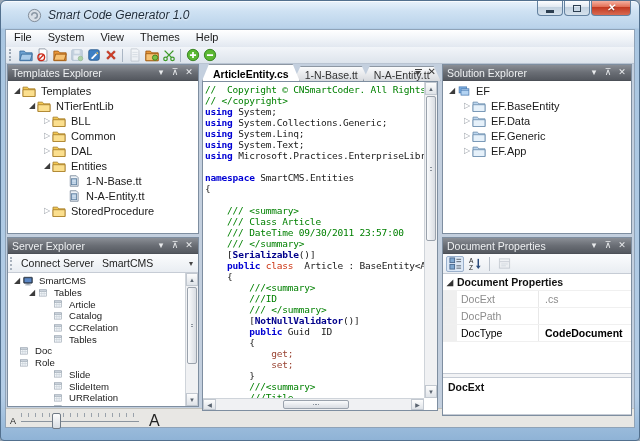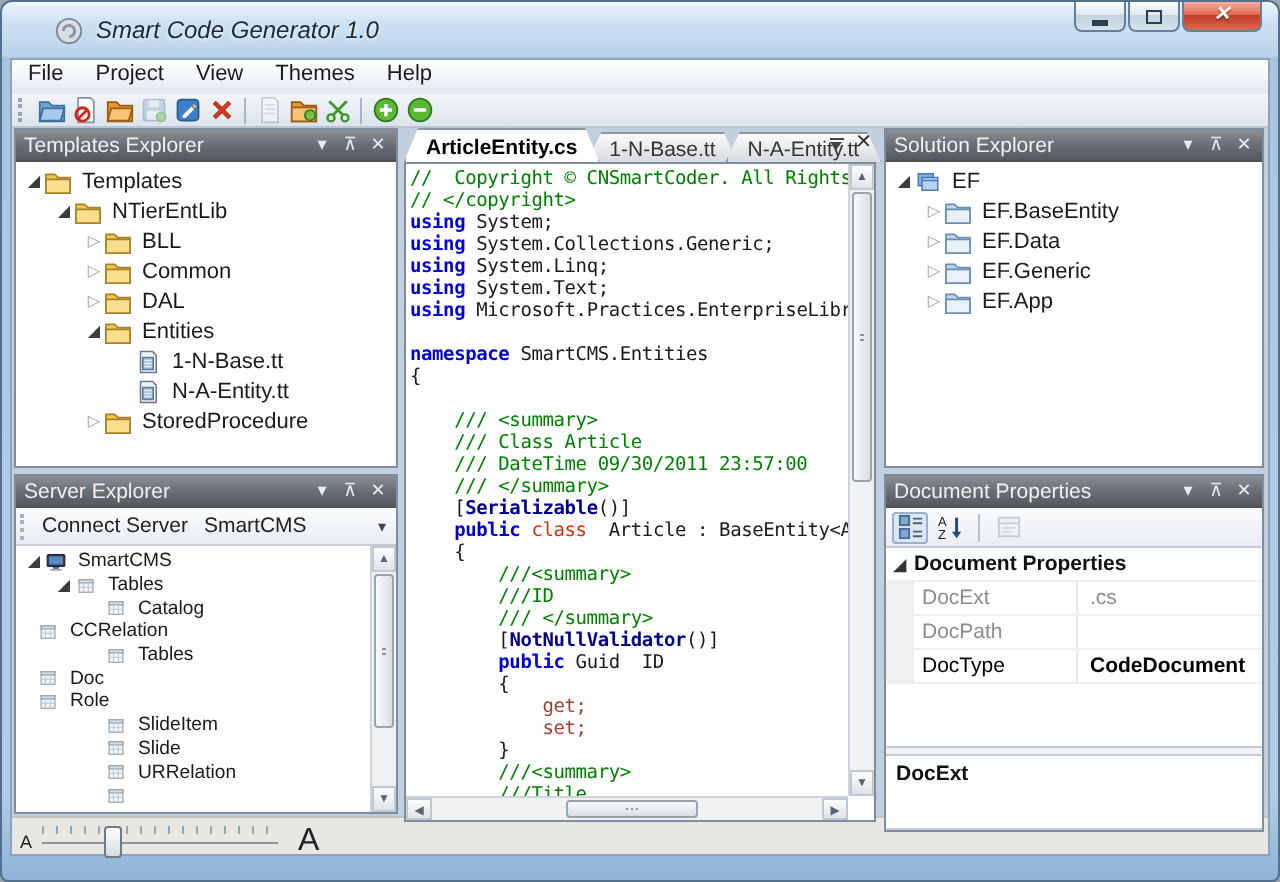--- a/index.html
+++ b/index.html
@@ -139,21 +139,21 @@
         </span>
         <span class="cap-btn close">
           <span class="glyph-close">✕</span>
         </span>
       </div>
   </div>
 
   <div class="inner">
     <div class="menubar" id="menubar">
         <span class="menu-item">File</span>
-        <span class="menu-item">Project</span>
+        <span class="menu-item">System</span>
         <span class="menu-item">View</span>
         <span class="menu-item">Themes</span>
         <span class="menu-item">Help</span>
       </div>
     <div class="toolbar" id="toolbar">
         <span class="tb-grip"></span>
         <span class="tb-btn">
           <svg viewBox="0 0 16 14">
             <path d="M1 2.5h5l2 2h7v9H1z" fill="#6fa3d3" stroke="#3c6e9e"></path>
             <path d="M3 6h12l-2 7H1z" fill="#a9cbe9" stroke="#3c6e9e"></path>
@@ -386,87 +386,98 @@
             </div>
             <div class="tree-row" style="padding-left: 34px;">
               <span class="tw-exp none"></span>
               <span class="tw-ic">
                 <svg viewBox="0 0 16 16">
                   <rect x="2.5" y="3" width="11" height="10" fill="#f4f7fa" stroke="#9aa5b0"></rect>
                   <rect x="2.5" y="3" width="11" height="2.6" fill="#d4dce4" stroke="#9aa5b0"></rect>
                   <path d="M6 5.6v7.4M9.8 5.6v7.4M2.5 9h11" stroke="#c4ccd4" fill="none"></path>
                 </svg>
               </span>
+              <span class="tree-label">Article</span>
+            </div>
+            <div class="tree-row" style="padding-left: 34px;">
+              <span class="tw-exp none"></span>
+              <span class="tw-ic">
+                <svg viewBox="0 0 16 16">
+                  <rect x="2.5" y="3" width="11" height="10" fill="#f4f7fa" stroke="#9aa5b0"></rect>
+                  <rect x="2.5" y="3" width="11" height="2.6" fill="#d4dce4" stroke="#9aa5b0"></rect>
+                  <path d="M6 5.6v7.4M9.8 5.6v7.4M2.5 9h11" stroke="#c4ccd4" fill="none"></path>
+                </svg>
+              </span>
               <span class="tree-label">Catalog</span>
             </div>
+            <div class="tree-row" style="padding-left: 34px;">
+              <span class="tw-exp none"></span>
+              <span class="tw-ic">
+                <svg viewBox="0 0 16 16">
+                  <rect x="2.5" y="3" width="11" height="10" fill="#f4f7fa" stroke="#9aa5b0"></rect>
+                  <rect x="2.5" y="3" width="11" height="2.6" fill="#d4dce4" stroke="#9aa5b0"></rect>
+                  <path d="M6 5.6v7.4M9.8 5.6v7.4M2.5 9h11" stroke="#c4ccd4" fill="none"></path>
+                </svg>
+              </span>
+              <span class="tree-label">CCRelation</span>
+            </div>
+            <div class="tree-row" style="padding-left: 34px;">
+              <span class="tw-exp none"></span>
+              <span class="tw-ic">
+                <svg viewBox="0 0 16 16">
+                  <rect x="2.5" y="3" width="11" height="10" fill="#f4f7fa" stroke="#9aa5b0"></rect>
+                  <rect x="2.5" y="3" width="11" height="2.6" fill="#d4dce4" stroke="#9aa5b0"></rect>
+                  <path d="M6 5.6v7.4M9.8 5.6v7.4M2.5 9h11" stroke="#c4ccd4" fill="none"></path>
+                </svg>
+              </span>
+              <span class="tree-label">Tables</span>
+            </div>
             <div class="tree-row" style="">
               <span class="tw-exp none"></span>
               <span class="tw-ic">
                 <svg viewBox="0 0 16 16">
                   <rect x="2.5" y="3" width="11" height="10" fill="#f4f7fa" stroke="#9aa5b0"></rect>
                   <rect x="2.5" y="3" width="11" height="2.6" fill="#d4dce4" stroke="#9aa5b0"></rect>
                   <path d="M6 5.6v7.4M9.8 5.6v7.4M2.5 9h11" stroke="#c4ccd4" fill="none"></path>
                 </svg>
               </span>
-              <span class="tree-label">CCRelation</span>
-            </div>
-            <div class="tree-row" style="padding-left: 34px;">
-              <span class="tw-exp none"></span>
-              <span class="tw-ic">
-                <svg viewBox="0 0 16 16">
-                  <rect x="2.5" y="3" width="11" height="10" fill="#f4f7fa" stroke="#9aa5b0"></rect>
-                  <rect x="2.5" y="3" width="11" height="2.6" fill="#d4dce4" stroke="#9aa5b0"></rect>
-                  <path d="M6 5.6v7.4M9.8 5.6v7.4M2.5 9h11" stroke="#c4ccd4" fill="none"></path>
-                </svg>
-              </span>
-              <span class="tree-label">Tables</span>
+              <span class="tree-label">Doc</span>
             </div>
             <div class="tree-row" style="">
               <span class="tw-exp none"></span>
               <span class="tw-ic">
                 <svg viewBox="0 0 16 16">
                   <rect x="2.5" y="3" width="11" height="10" fill="#f4f7fa" stroke="#9aa5b0"></rect>
                   <rect x="2.5" y="3" width="11" height="2.6" fill="#d4dce4" stroke="#9aa5b0"></rect>
                   <path d="M6 5.6v7.4M9.8 5.6v7.4M2.5 9h11" stroke="#c4ccd4" fill="none"></path>
                 </svg>
               </span>
-              <span class="tree-label">Doc</span>
-            </div>
-            <div class="tree-row" style="">
-              <span class="tw-exp none"></span>
-              <span class="tw-ic">
-                <svg viewBox="0 0 16 16">
-                  <rect x="2.5" y="3" width="11" height="10" fill="#f4f7fa" stroke="#9aa5b0"></rect>
-                  <rect x="2.5" y="3" width="11" height="2.6" fill="#d4dce4" stroke="#9aa5b0"></rect>
-                  <path d="M6 5.6v7.4M9.8 5.6v7.4M2.5 9h11" stroke="#c4ccd4" fill="none"></path>
-                </svg>
-              </span>
               <span class="tree-label">Role</span>
             </div>
             <div class="tree-row" style="padding-left: 34px;">
               <span class="tw-exp none"></span>
               <span class="tw-ic">
                 <svg viewBox="0 0 16 16">
                   <rect x="2.5" y="3" width="11" height="10" fill="#f4f7fa" stroke="#9aa5b0"></rect>
                   <rect x="2.5" y="3" width="11" height="2.6" fill="#d4dce4" stroke="#9aa5b0"></rect>
                   <path d="M6 5.6v7.4M9.8 5.6v7.4M2.5 9h11" stroke="#c4ccd4" fill="none"></path>
                 </svg>
               </span>
+              <span class="tree-label">Slide</span>
+            </div>
+            <div class="tree-row" style="padding-left: 34px;">
+              <span class="tw-exp none"></span>
+              <span class="tw-ic">
+                <svg viewBox="0 0 16 16">
+                  <rect x="2.5" y="3" width="11" height="10" fill="#f4f7fa" stroke="#9aa5b0"></rect>
+                  <rect x="2.5" y="3" width="11" height="2.6" fill="#d4dce4" stroke="#9aa5b0"></rect>
+                  <path d="M6 5.6v7.4M9.8 5.6v7.4M2.5 9h11" stroke="#c4ccd4" fill="none"></path>
+                </svg>
+              </span>
               <span class="tree-label">SlideItem</span>
-            </div>
-            <div class="tree-row" style="padding-left: 34px;">
-              <span class="tw-exp none"></span>
-              <span class="tw-ic">
-                <svg viewBox="0 0 16 16">
-                  <rect x="2.5" y="3" width="11" height="10" fill="#f4f7fa" stroke="#9aa5b0"></rect>
-                  <rect x="2.5" y="3" width="11" height="2.6" fill="#d4dce4" stroke="#9aa5b0"></rect>
-                  <path d="M6 5.6v7.4M9.8 5.6v7.4M2.5 9h11" stroke="#c4ccd4" fill="none"></path>
-                </svg>
-              </span>
-              <span class="tree-label">Slide</span>
             </div>
             <div class="tree-row" style="padding-left: 34px;">
               <span class="tw-exp none"></span>
               <span class="tw-ic">
                 <svg viewBox="0 0 16 16">
                   <rect x="2.5" y="3" width="11" height="10" fill="#f4f7fa" stroke="#9aa5b0"></rect>
                   <rect x="2.5" y="3" width="11" height="2.6" fill="#d4dce4" stroke="#9aa5b0"></rect>
                   <path d="M6 5.6v7.4M9.8 5.6v7.4M2.5 9h11" stroke="#c4ccd4" fill="none"></path>
                 </svg>
               </span>

